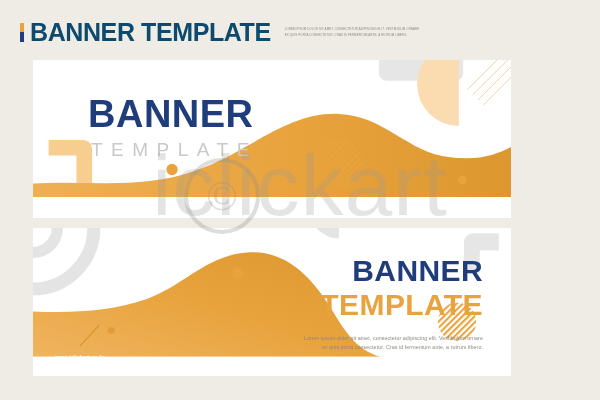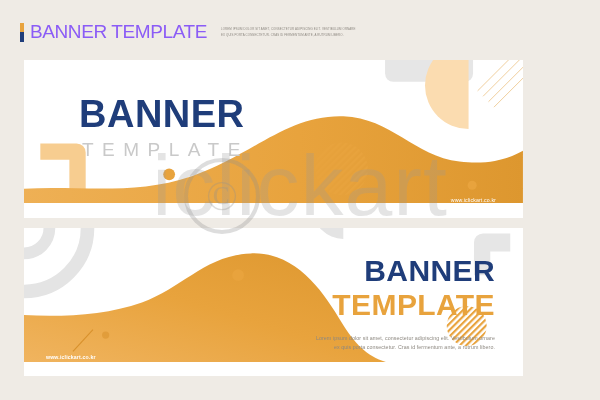--- a/index.html
+++ b/index.html
@@ -9,31 +9,31 @@
     font-family:"Liberation Sans","DejaVu Sans",sans-serif;
   }
   .stage{position:relative;width:600px;height:400px;}
 
   
   .header{position:absolute;left:20px;top:20px;width:560px;height:24px;display:flex;align-items:center;}
   .accent-bar{width:4px;height:19px;display:flex;flex-direction:column;margin-right:6px;flex:0 0 auto;}
   .accent-bar .top{flex:1;background:#e8a33d;}
   .accent-bar .bot{flex:1;background:#1f3d7a;}
   .header-title{
-    font-size:19px;font-weight:normal;color:#8b5cf6;letter-spacing:-0.4px;
+    font-size:25px;font-weight:bold;color:#0c4a6e;letter-spacing:-0.4px;
     white-space:nowrap;line-height:20px;
   }
   .header-sub{
     margin-left:14px;margin-top:1px;
     font-size:2.9px;line-height:5.2px;color:#8d8880;letter-spacing:.12px;
     max-width:185px;text-transform:uppercase;
   }
 
   
-  .banner{position:absolute;left:24px;width:478px;background:#ffffff;overflow:hidden;padding-left:21px;}
+  .banner{position:absolute;left:33px;width:478px;background:#ffffff;overflow:hidden;}
   #banner-1{top:60px;height:158px;}
   #banner-2{top:228px;height:148px;}
 
   .layer{position:absolute;inset:0;overflow:hidden;}
   svg.layer{display:block;}
 
   
   .b1-text{position:absolute;left:55px;top:34px;z-index:6;}
   .b1-title{
     font-size:38px;font-weight:bold;color:#1f3d7a;line-height:40px;

